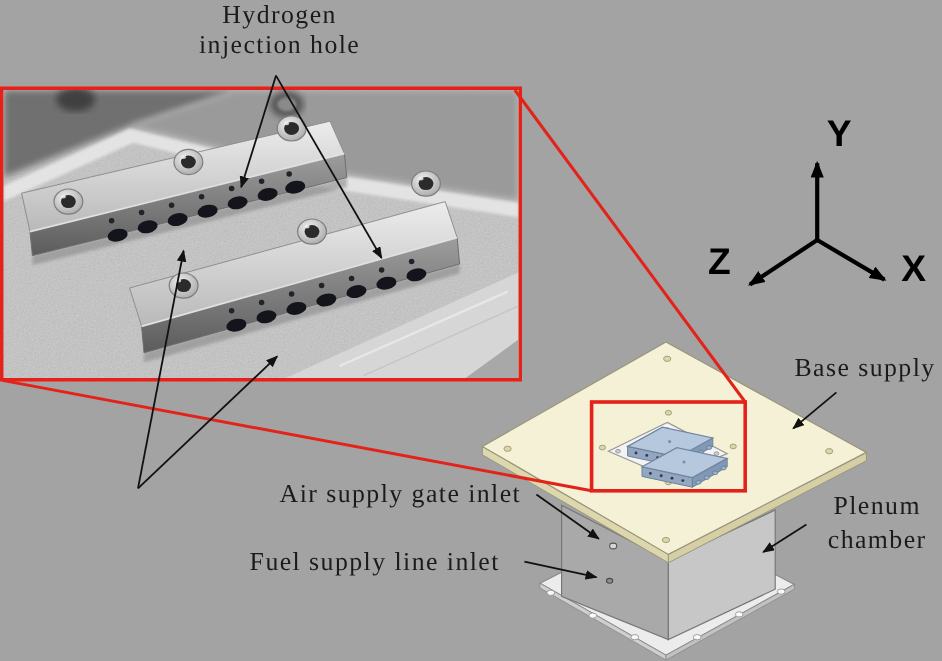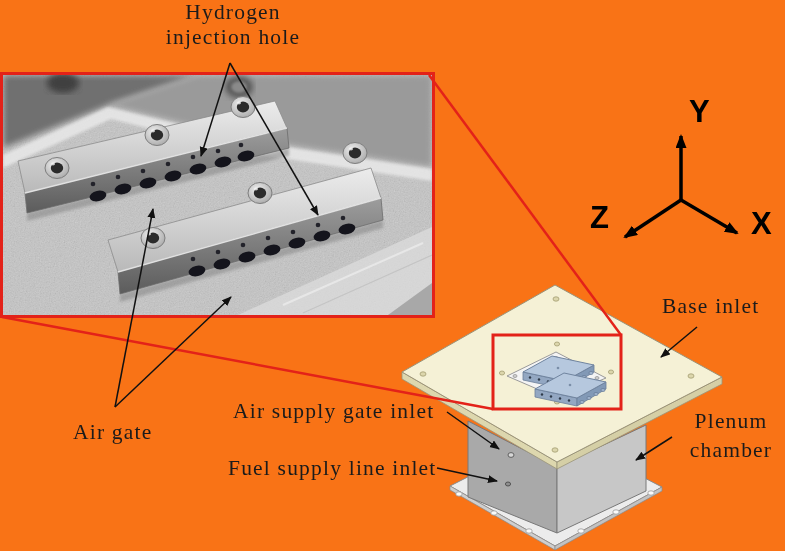--- a/index.html
+++ b/index.html
@@ -4,21 +4,21 @@
 <style>
   :root{
     --callout-red:#e32219;
     --base-plate-cream:#f5f1d6;
     --chamber-gray-left:#a9a9a9;
     --chamber-gray-right:#c7c7c7;
     --injector-blue:#b6c8de;
     --text-black:#1b1b1b;
   }
   html,body{margin:0;padding:0;background:#fff;}
-  #canvas{position:relative;width:785px;height:551px;background:#f97316;overflow:hidden;
+  #canvas{position:relative;width:785px;height:551px;background:#a3a3a3;overflow:hidden;
           font-family:"Liberation Serif", serif;color:var(--text-black);}
   .label{position:absolute;font-size:21.5px;letter-spacing:1.2px;line-height:25px;white-space:nowrap;}
   .label.wrap{white-space:normal;text-align:center;}
   .axis-letter{position:absolute;font-family:"Liberation Sans", sans-serif;font-weight:bold;
                font-size:31px;color:#000;line-height:1;}
   #photo-inset{position:absolute;left:0;top:72px;width:429px;height:240px;
                border:3px solid var(--callout-red);background:#c5c5c5;}
   #overlay{position:absolute;left:0;top:0;z-index:2;pointer-events:none;}
   #photo-inset{z-index:1;}
   .lbl-layer{position:absolute;left:0;top:0;width:785px;height:551px;z-index:3;pointer-events:none;}
@@ -280,24 +280,23 @@
       <line x1="115" y1="407" x2="231" y2="297" marker-end="url(#ahS)"></line>
       <line x1="697" y1="327" x2="661" y2="357" marker-end="url(#ahS)"></line>
       <line x1="672" y1="437" x2="636" y2="460" marker-end="url(#ahS)"></line>
       <line x1="447" y1="412" x2="499" y2="449" marker-end="url(#ahS)"></line>
       <line x1="437" y1="468" x2="497" y2="481" marker-end="url(#ahS)"></line>
     </g>
   </svg>
 
   <div class="lbl-layer">
     <div class="label wrap" style="left:158px;top:0px;width:150px;">Hydrogen injection hole</div>
-    <div class="label" style="left:73px;top:420px;">Air gate</div>
     <div class="label" style="left:233px;top:399px;">Air supply gate inlet</div>
-    <div class="label" style="left:228px;top:456px;">Fuel supply line inlet</div>
-    <div class="label" style="left:662px;top:294px;">Base inlet</div>
+    <div class="label" style="left:208px;top:456px;">Fuel supply line inlet</div>
+    <div class="label" style="left:662px;top:294px;">Base supply</div>
     <div class="label wrap" style="left:656px;top:407px;width:150px;line-height:29px;">Plenum chamber</div>
 
     <div class="axis-letter" style="left:689px;top:96px;">Y</div>
     <div class="axis-letter" style="left:751px;top:208px;">X</div>
     <div class="axis-letter" style="left:590px;top:202px;">Z</div>
   </div>
 
 </div>
 
 </body></html>

